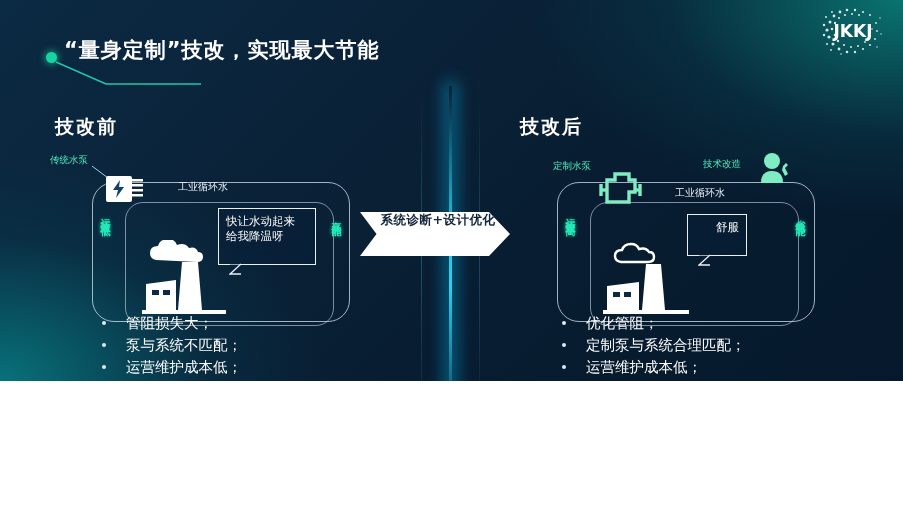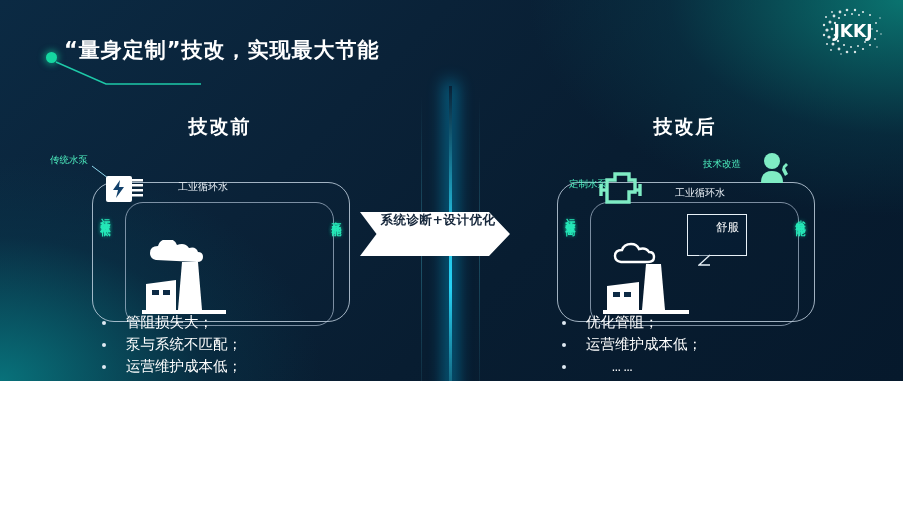--- a/index.html
+++ b/index.html
@@ -41,21 +41,21 @@
     position:absolute;left:18px;top:0;white-space:nowrap;
     font-size:21px;font-weight:bold;color:#ffffff;letter-spacing:1px;
     font-family:"DejaVu Sans","Liberation Sans",sans-serif;
   }
 
   
   .panel{position:absolute;top:112px;width:330px;height:320px;}
   .panel.left{left:55px;}
   .panel.right{left:520px;}
   .panel-title{
-    text-align:center;font-size:19px;font-weight:bold;color:#fff;letter-spacing:2px;
+    font-size:19px;font-weight:bold;color:#fff;letter-spacing:2px;
     font-family:"DejaVu Sans","Liberation Sans",sans-serif;
     margin:0;padding-top:2px;
   }
   .diagram{position:relative;width:300px;height:170px;margin:14px auto 0;}
 
   .outer-box{
     position:absolute;left:22px;top:28px;width:256px;height:138px;
     border:1.4px solid rgba(205,220,235,.78);border-radius:22px;
   }
   .inner-box{
@@ -84,21 +84,21 @@
     position:absolute;left:10px;bottom:-11px;width:14px;height:12px;
   }
 
   
   .bullets{position:absolute;top:318px;list-style:none;margin:0;padding:0;}
   .bullets.left{left:100px;}
   .bullets.right{left:558px;}
   .bullets li{
     position:relative;color:#ffffff;font-size:14.5px;line-height:22px;
     padding-left:26px;white-space:nowrap;
-    font-family:Liberation Mono, monospace;
+    font-family:Liberation Serif, serif;
   }
   .bullets li:before{
     content:"";position:absolute;left:2px;top:9px;width:4px;height:4px;border-radius:50%;
     background:#dfe9f2;
   }
   .dots{letter-spacing:3px;padding-left:52px !important;}
 
   
   .arrow{
     position:absolute;left:360px;top:212px;width:150px;height:44px;
@@ -210,20 +210,27 @@
           <path d="M44 22 L60 22 L64 70 L40 70 Z"></path>
           <path d="M8 44 L38 40 L38 70 L8 70 Z"></path>
           <rect x="4" y="70" width="84" height="4"></rect>
         </g>
         <g fill="#0d2a45">
           <rect x="14" y="50" width="7" height="5"></rect>
           <rect x="25" y="50" width="7" height="5"></rect>
         </g>
       </svg>
 
+      <div class="bubble" style="left:148px;top:54px;width:82px;">快让水动起来
+给我降温呀
+        <svg class="tail" viewBox="0 0 14 12">
+          <path d="M1 11 L12 1 L12 0 L1 0 Z" fill="rgba(7,32,56,.35)" stroke="none"></path>
+          <path d="M12 1 L1 11 L12 11" stroke="#e8f1f8" stroke-width="1.3" fill="none"></path>
+        </svg>
+      </div>
     </div>
 
     <ul class="bullets left" style="position:absolute;left:45px;top:200px;">
       <li>管阻损失大；</li>
       <li>泵与系统不匹配；</li>
       <li>运营维护成本低；</li>
       <li class="dots">……</li>
     </ul>
   </div>
 
@@ -231,21 +238,21 @@
     <span>系统诊断+设计优化</span>
   </div>
 
   <div class="panel right">
     <div class="panel-title">技改后</div>
 
     <div class="diagram">
       <div class="outer-box"></div>
       <div class="inner-box"></div>
 
-      <div class="lbl mint" style="left:18px;top:24px;margin-left:16px;">定制水泵</div>
+      <div class="lbl mint" style="left:18px;top:6px;">定制水泵</div>
 
       <svg style="position:absolute;left:60px;top:10px;" width="52" height="46" viewBox="0 0 52 46">
         <g stroke="#7fecc4" stroke-width="3.4" fill="none">
           <path d="M12 16 L12 38 L34 38 L34 28 L40 28 L40 16 L34 16 L34 10 L20 10 L20 16 Z"></path>
           <path d="M6 20 L6 32"></path>
           <path d="M45 20 L45 32"></path>
           <path d="M6 26 L12 26"></path>
           <path d="M40 26 L45 26"></path>
         </g>
       </svg>
@@ -280,18 +287,19 @@
       <div class="bubble" style="left:152px;top:60px;width:44px;text-align:right;">舒服
         <svg class="tail" viewBox="0 0 14 12">
           <path d="M1 11 L12 1 L12 0 L1 0 Z" fill="rgba(7,32,56,.35)" stroke="none"></path>
           <path d="M12 1 L1 11 L12 11" stroke="#e8f1f8" stroke-width="1.3" fill="none"></path>
         </svg>
       </div>
     </div>
 
     <ul class="bullets right" style="position:absolute;left:40px;top:200px;">
       <li>优化管阻；</li>
+      <li>定制泵与系统合理匹配；</li>
       <li>运营维护成本低；</li>
       <li class="dots">……</li>
     </ul>
   </div>
 
 </div>
 
 </body></html>

